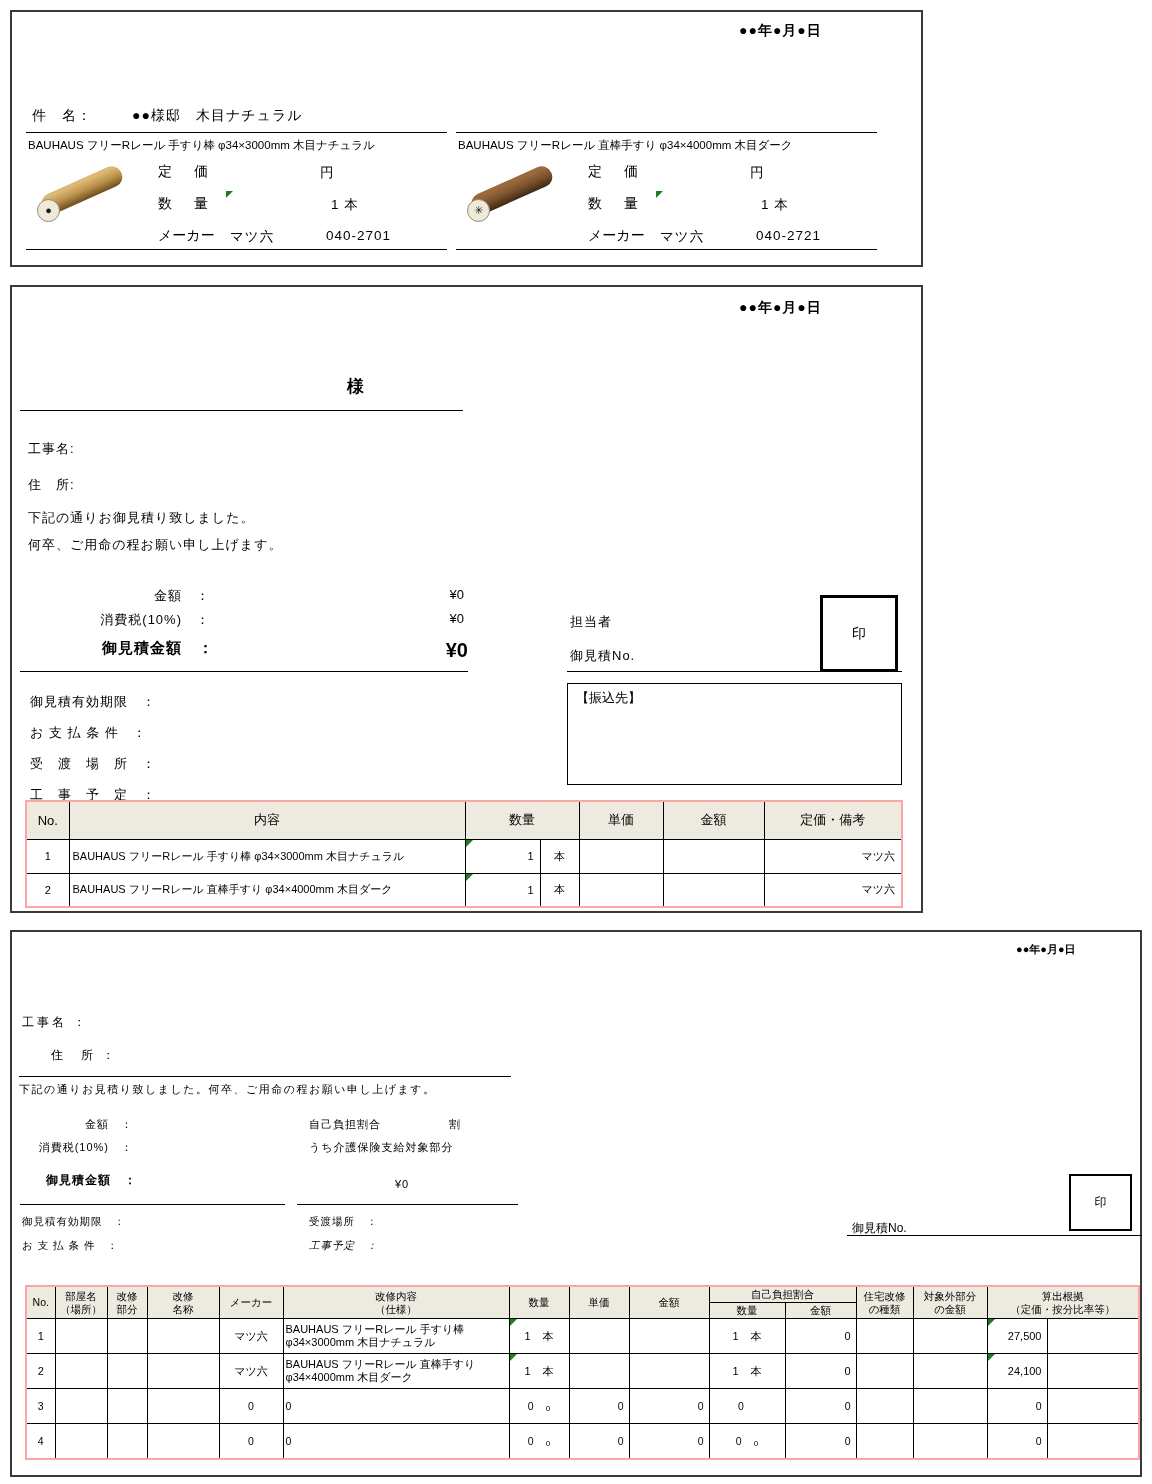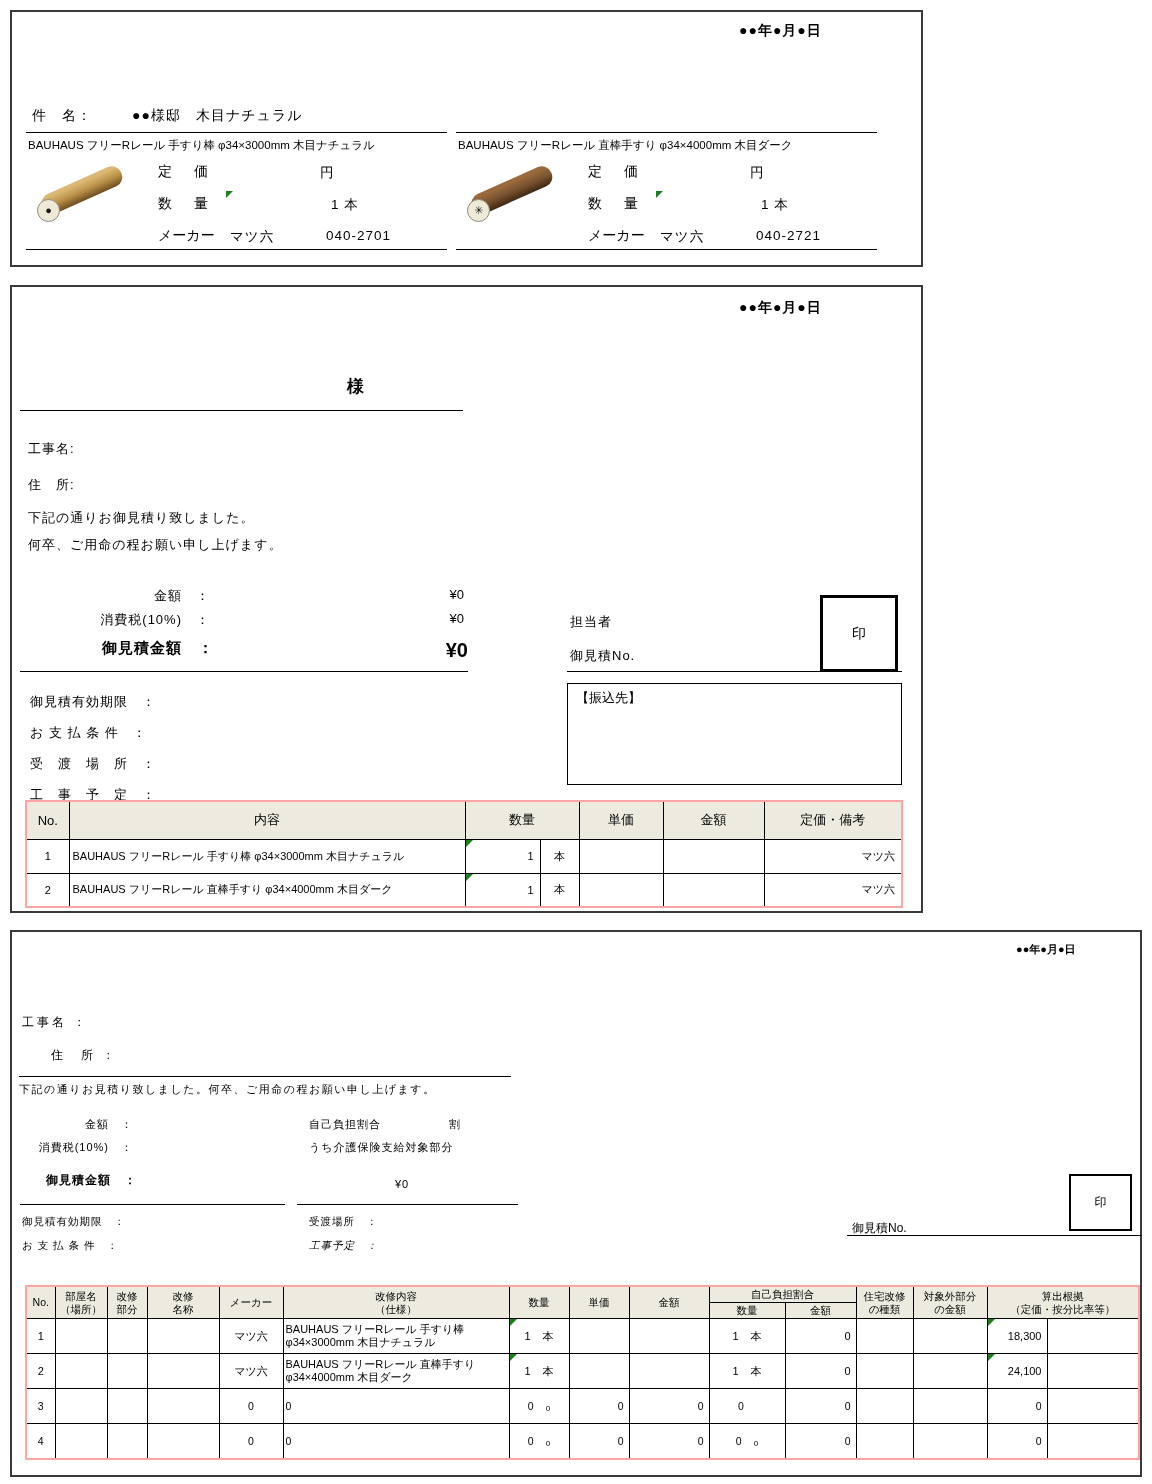--- a/index.html
+++ b/index.html
@@ -326,21 +326,21 @@
         <td class="num-cell"></td>
         <td>
             <div class="qty-pair">
               <span>1</span>
               <span class="qty-unit">本</span>
             </div>
           </td>
         <td class="num-cell">0</td>
         <td></td>
         <td></td>
-        <td class="num-cell"><span class="tri tri-cell"></span><span>18,300</span></td>
+        <td class="num-cell"><span class="tri tri-cell"></span><span>27,500</span></td>
         <td></td>
       </tr>
       <tr>
         <td class="td-center">2</td>
         <td></td>
         <td></td>
         <td></td>
         <td class="td-center">マツ六</td>
         <td class="p3-desc">BAUHAUS フリーRレール 直棒手すり φ34×4000mm 木目ダーク</td>
         <td>

